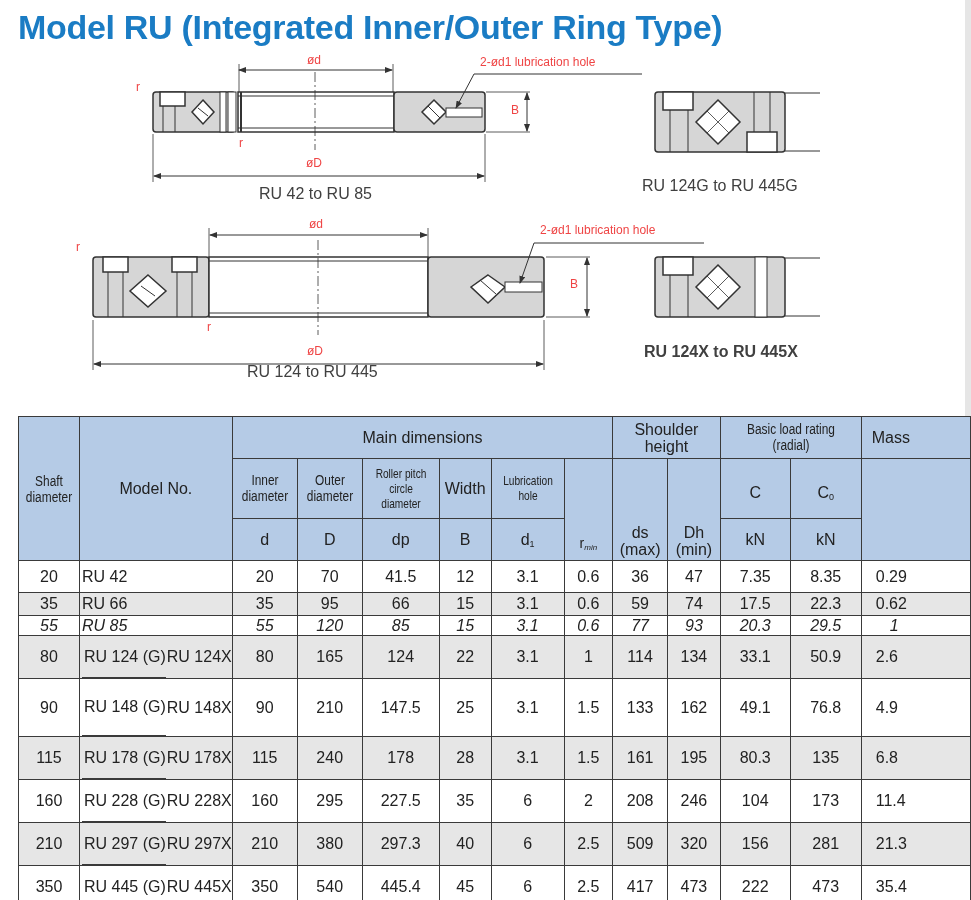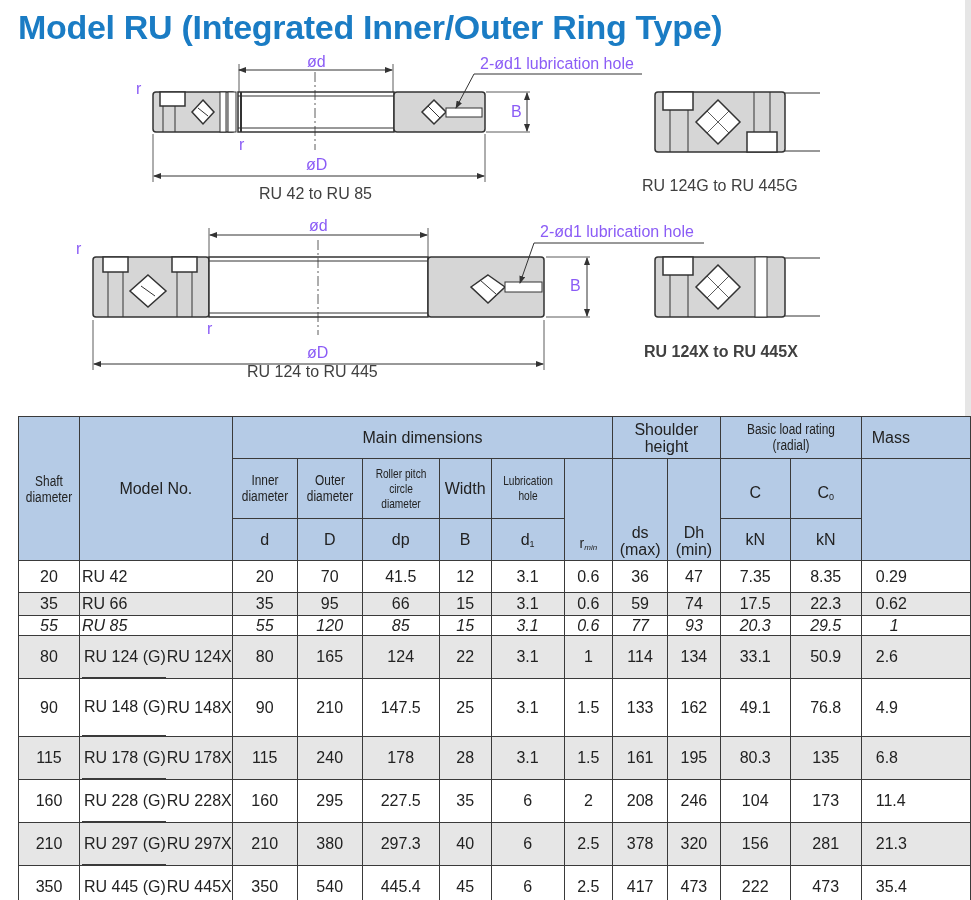--- a/index.html
+++ b/index.html
@@ -3,21 +3,21 @@
 <meta charset="utf-8">
 <style>
   html, body { margin:0; padding:0; }
   body { width:971px; height:900px; background:#ffffff; position:relative; overflow:hidden;
          font-family:"Liberation Sans", sans-serif; color:#222; }
   .right-strip { position:absolute; left:965px; top:0; width:6px; height:900px; background:#e6e6e6; }
   .title { position:absolute; left:18px; top:8px; font-size:34px; font-weight:bold; color:#1a7cc4;
            letter-spacing:-0.3px; white-space:nowrap; }
   svg.drawing { position:absolute; left:0; top:0; }
   .cap { position:absolute; font-size:16px; color:#404040; white-space:nowrap; }
-  .lbl { position:absolute; font-size:16px; color:#8b5cf6; white-space:nowrap; }
+  .lbl { position:absolute; font-size:12px; color:#ef4444; white-space:nowrap; }
 
   table.spec { position:absolute; left:18px; top:416px; border-collapse:collapse; table-layout:fixed;
                font-family:"Liberation Sans", sans-serif; }
   table.spec th, table.spec td { border:1px solid #3a3a3a; padding:0; text-align:center; vertical-align:middle;
                overflow:hidden; white-space:nowrap; }
   table.spec th { background:#b5cbe6; font-weight:normal; color:#222; }
   table.spec td { font-size:16px; color:#222; }
   .h-big { font-size:16px; }
   .h-small { font-size:13px; line-height:15px; }
   .h-narrow { font-size:14px; line-height:16px; transform:scaleX(0.85); display:inline-block; }
@@ -346,21 +346,21 @@
             <span>RU 297 (G)</span>
             <span>RU 297X</span>
           </div>
         </td>
         <td>210</td>
         <td>380</td>
         <td>297.3</td>
         <td>40</td>
         <td>6</td>
         <td>2.5</td>
-        <td>378</td>
+        <td>509</td>
         <td>320</td>
         <td>156</td>
         <td>281</td>
         <td style="text-align: left; padding-left: 14px;">21.3</td>
       </tr>
       <tr class="white" style="height: 43px;">
         <td>350</td>
         <td class="model-cell" style="padding: 0px;">
           <div class="split" style="height: 42px;">
             <span>RU 445 (G)</span>

